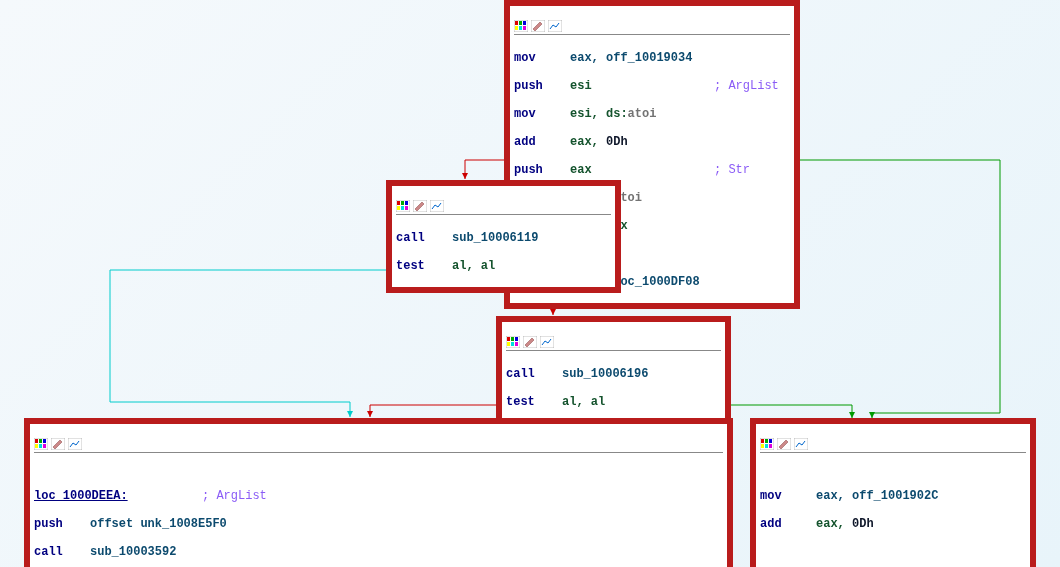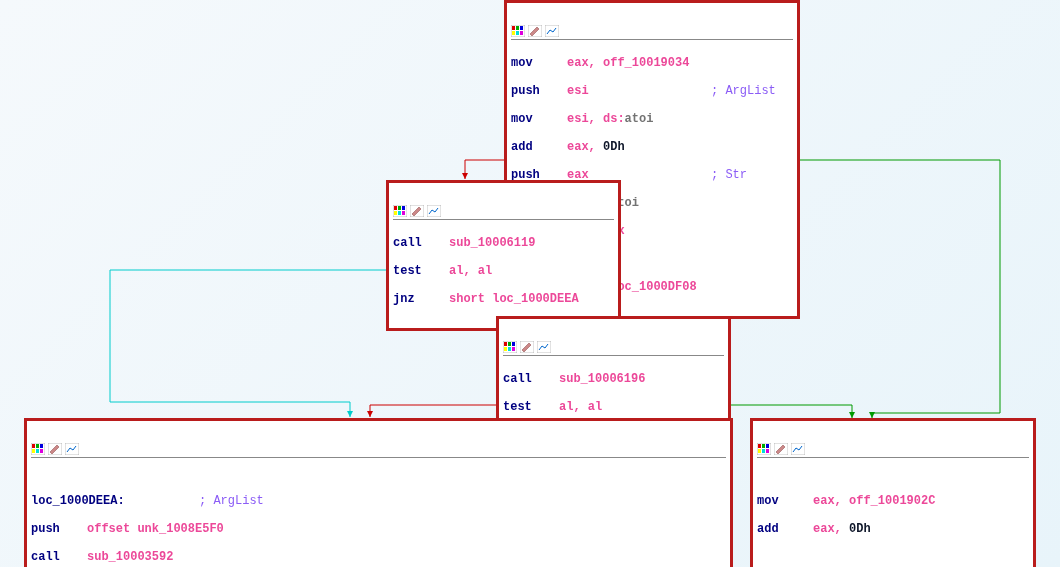--- a/index.html
+++ b/index.html
@@ -8,45 +8,45 @@
     font-size: 12px;
     background: linear-gradient(135deg, #f5f9fc 0%, #e8f4fa 100%);
     width: 1060px;
     height: 567px;
     position: relative;
     overflow: hidden;
   }
   .node {
     position: absolute;
     background: #ffffff;
-    border: 3px solid #b91c1c;
-    padding: 8px 4px;
+    border: 6px solid #b91c1c;
+    padding: 0 4px;
     white-space: pre;
     line-height: 14px;
   }
   .node-header {
     border-bottom: 1px solid #888;
     padding-bottom: 2px;
     margin-bottom: 2px;
     display: flex;
     gap: 3px;
   }
   .mini-icon {
     width: 14px;
     height: 12px;
     display: inline-block;
   }
   .code-line { display: flex; }
   .mn { color: #000080; font-weight: bold; width: 56px; display: inline-block; }
-  .reg { color: #ec4899; font-weight: bold; }
-  .sym { color: #ec4899; font-weight: bold; }
+  .reg { color: #14532d; font-weight: bold; }
+  .sym { color: #0c4a6e; font-weight: bold; }
   .func { color: #737373; font-weight: bold; }
   .num { color: #0f172a; font-weight: bold; }
   .comment { color: #8b5cf6; }
-  .label { color: #000080; font-weight: bold; }
+  .label { color: #000080; font-weight: bold; text-decoration: underline; }
   svg.edges {
     position: absolute;
     top: 0; left: 0;
     width: 1060px; height: 567px;
     pointer-events: none;
   }
 </style>
 </head>
 <body>
 
@@ -122,21 +122,20 @@
         <rect width="14" height="12" fill="#fff" stroke="#888" stroke-width="0.5"></rect>
         <path d="M2 9 L9 2 L11 4 L4 11 Z" fill="#c88" stroke="#844" stroke-width="0.5"></path>
       </svg>
   <svg class="mini-icon" viewBox="0 0 14 12">
         <rect width="14" height="12" fill="#fff" stroke="#888" stroke-width="0.5"></rect>
         <path d="M2 9 L5 5 L8 7 L11 3" stroke="#06c" fill="none" stroke-width="1"></path>
       </svg>
 </div>
 <div class="code-line"><span class="mn">call</span><span class="sym">sub_10006119</span></div>
 <div class="code-line"><span class="mn">test</span><span class="reg">al, al</span></div>
-<div class="code-line"><span class="mn">jnz</span><span class="sym">short loc_1000DEEA</span></div>
 </div>
 
 <div class="node" style="left:496px; top:316px; width:235px;">
 <div class="node-header">
   <svg class="mini-icon" viewBox="0 0 14 12">
         <rect width="14" height="12" fill="#fff" stroke="#888" stroke-width="0.5"></rect>
         <rect x="1" y="1" width="3" height="4" fill="#d00"></rect>
         <rect x="5" y="1" width="3" height="4" fill="#0a0"></rect>
         <rect x="9" y="1" width="3" height="4" fill="#00d"></rect>
         <rect x="1" y="6" width="3" height="4" fill="#ff0"></rect>

